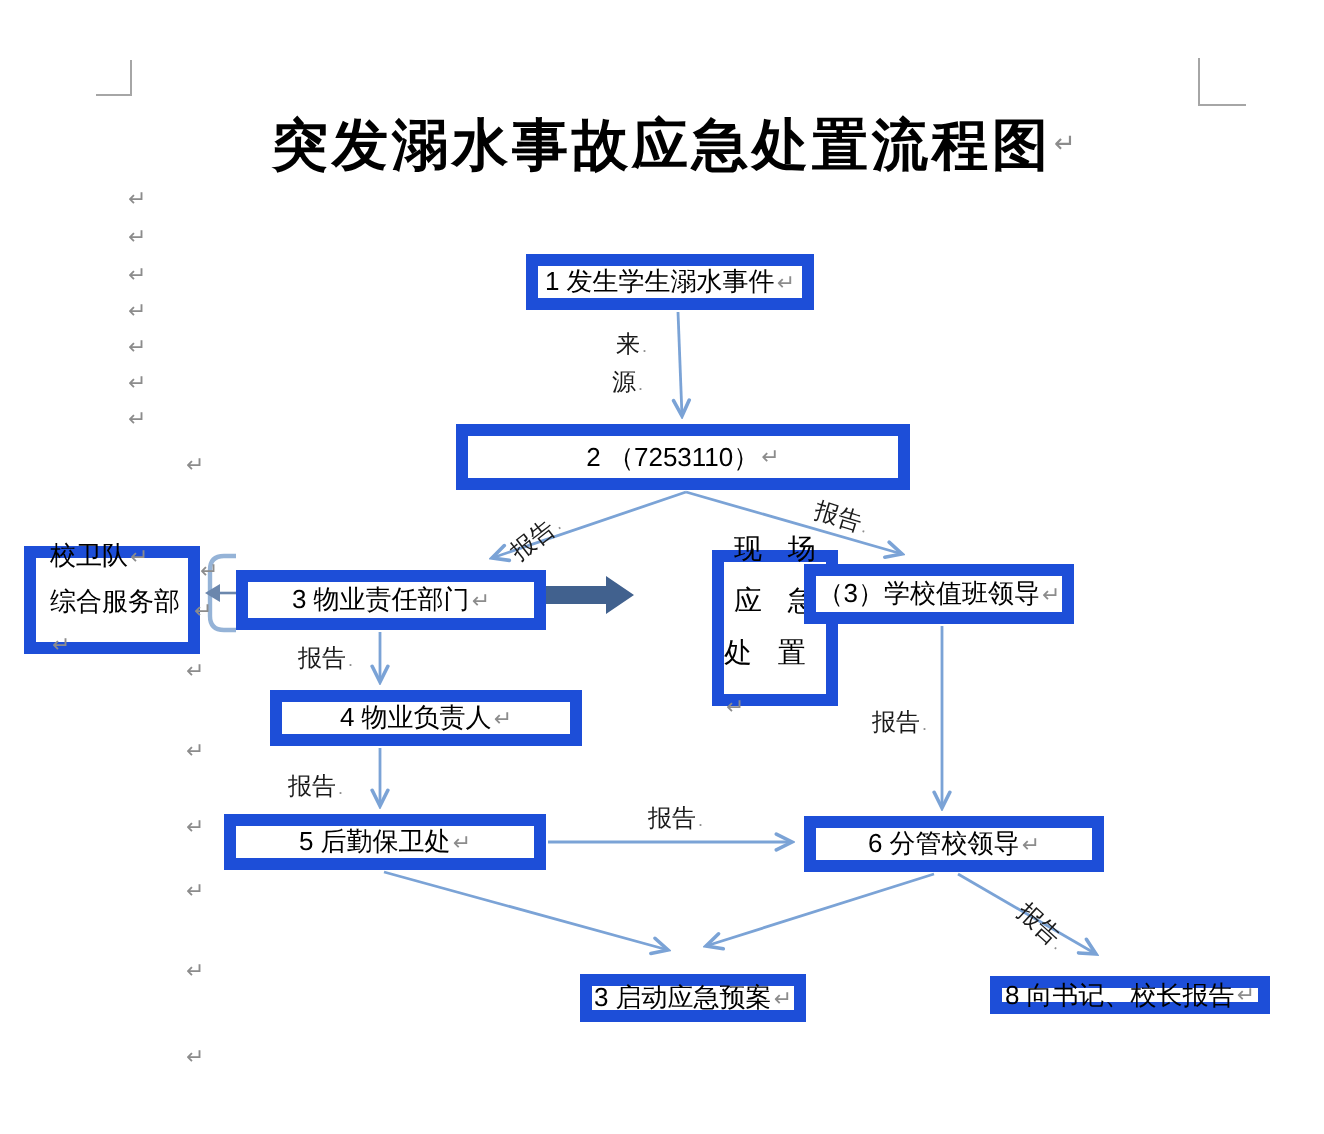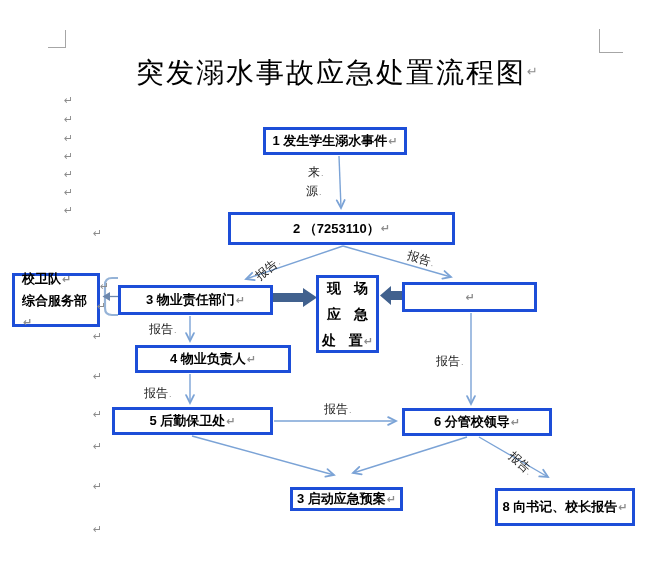--- a/index.html
+++ b/index.html
@@ -1,37 +1,37 @@
 <!DOCTYPE html>
 <html><head>
 <meta charset="utf-8">
 <style>
   html,body{margin:0;padding:0;background:#fff;}
   .page{position:relative;width:662px;height:567px;background:#ffffff;overflow:hidden;
         font-family:"Liberation Sans","DejaVu Sans",sans-serif;}
   .title{position:absolute;left:0;top:54px;width:662px;text-align:center;
-         font-family:"Liberation Serif","DejaVu Serif",serif;font-weight:normal;
+         font-family:"Liberation Serif","DejaVu Serif",serif;font-weight:bold;
          font-size:28px;letter-spacing:2px;color:#000;}
   .title-ret{position:absolute;left:527px;top:64px;font-size:13px;color:#8c8c8c;font-weight:normal;}
   .corner-tl{position:absolute;left:48px;top:30px;width:17px;height:17px;
              border-right:1px solid #a6a6a6;border-bottom:1px solid #a6a6a6;}
   .corner-tr{position:absolute;left:599px;top:29px;width:23px;height:23px;
              border-left:1px solid #a6a6a6;border-bottom:1px solid #a6a6a6;}
-  .box{position:absolute;border:3px solid #1d4ed8;background:#fff;display:flex;
-       align-items:center;justify-content:center;font-size:13px;color:#000;box-sizing:border-box;font-weight:bold;}
+  .box{position:absolute;border:6px solid #1d4ed8;background:#fff;display:flex;
+       align-items:center;justify-content:center;font-size:13px;color:#000;box-sizing:border-box;}
   .ret{color:#8c8c8c;font-size:11px;margin-left:1px;}
   .m{position:absolute;font-size:11px;color:#8c8c8c;line-height:1;}
   .svg-layer{position:absolute;left:0;top:0;pointer-events:none;}
   .elabel{position:absolute;font-size:12px;color:#1a1a1a;white-space:nowrap;}
   .dot{font-size:9px;color:#8f8f8f;margin-left:1px;}
   .sq{text-decoration:underline;text-decoration-style:wavy;text-decoration-color:#00B050;
       text-decoration-thickness:1px;text-underline-offset:3px;}
   .guard{flex-direction:column;align-items:flex-start;justify-content:center;
          padding-left:7px;line-height:21px;}
-  .scene{flex-direction:column;justify-content:center;line-height:26px;}
+  .scene{flex-direction:column;justify-content:center;line-height:26px;margin-left:40px;}
   .scene-line{white-space:pre;word-spacing:9px;}
   .rot{transform-origin:left top;}
 </style>
 </head>
 <body>
 
 <div class="page">
 
   <div class="corner-tl"></div>
   <div class="corner-tr"></div>
@@ -89,20 +89,21 @@
       <span class="ret">↵</span>
   </div>
 
   <div class="box scene" style="left:316px;top:275px;width:63px;height:78px;font-size:14px;">
     <div class="scene-line">现 场</div>
     <div class="scene-line">应 急</div>
     <div><span class="scene-line">处 置</span><span class="ret">↵</span></div>
   </div>
 
   <div class="box" style="left:402px;top:282px;width:135px;height:30px;">
+    <span>（3）学校值班领导</span>
       <span class="ret">↵</span>
   </div>
 
   <div class="box" style="left:117px;top:345px;width:156px;height:28px;margin-left:18px;">
     <span>4 物业负责人</span>
       <span class="ret">↵</span>
   </div>
 
   <div class="box" style="left:112px;top:407px;width:161px;height:28px;">
     <span>5 后勤保卫处</span>
@@ -112,21 +113,21 @@
   <div class="box" style="left:402px;top:408px;width:150px;height:28px;">
     <span>6 分管校领导</span>
       <span class="ret">↵</span>
   </div>
 
   <div class="box" style="left:290px;top:487px;width:113px;height:24px;">
     <span>3 启动应急预案</span>
       <span class="ret">↵</span>
   </div>
 
-  <div class="box" style="left:495px;top:488px;width:140px;height:38px;">
+  <div class="box" style="left:495px;top:488px;width:140px;height:19px;">
     <span>8 向书记、校长报告</span>
       <span class="ret">↵</span>
   </div>
 
   <div class="elabel" style="left:308px;top:164px;">
     <span>来</span><span class="dot">.</span>
   </div>
   <div class="elabel" style="left:306px;top:183px;">
     <span>源</span><span class="dot">.</span>
   </div>

